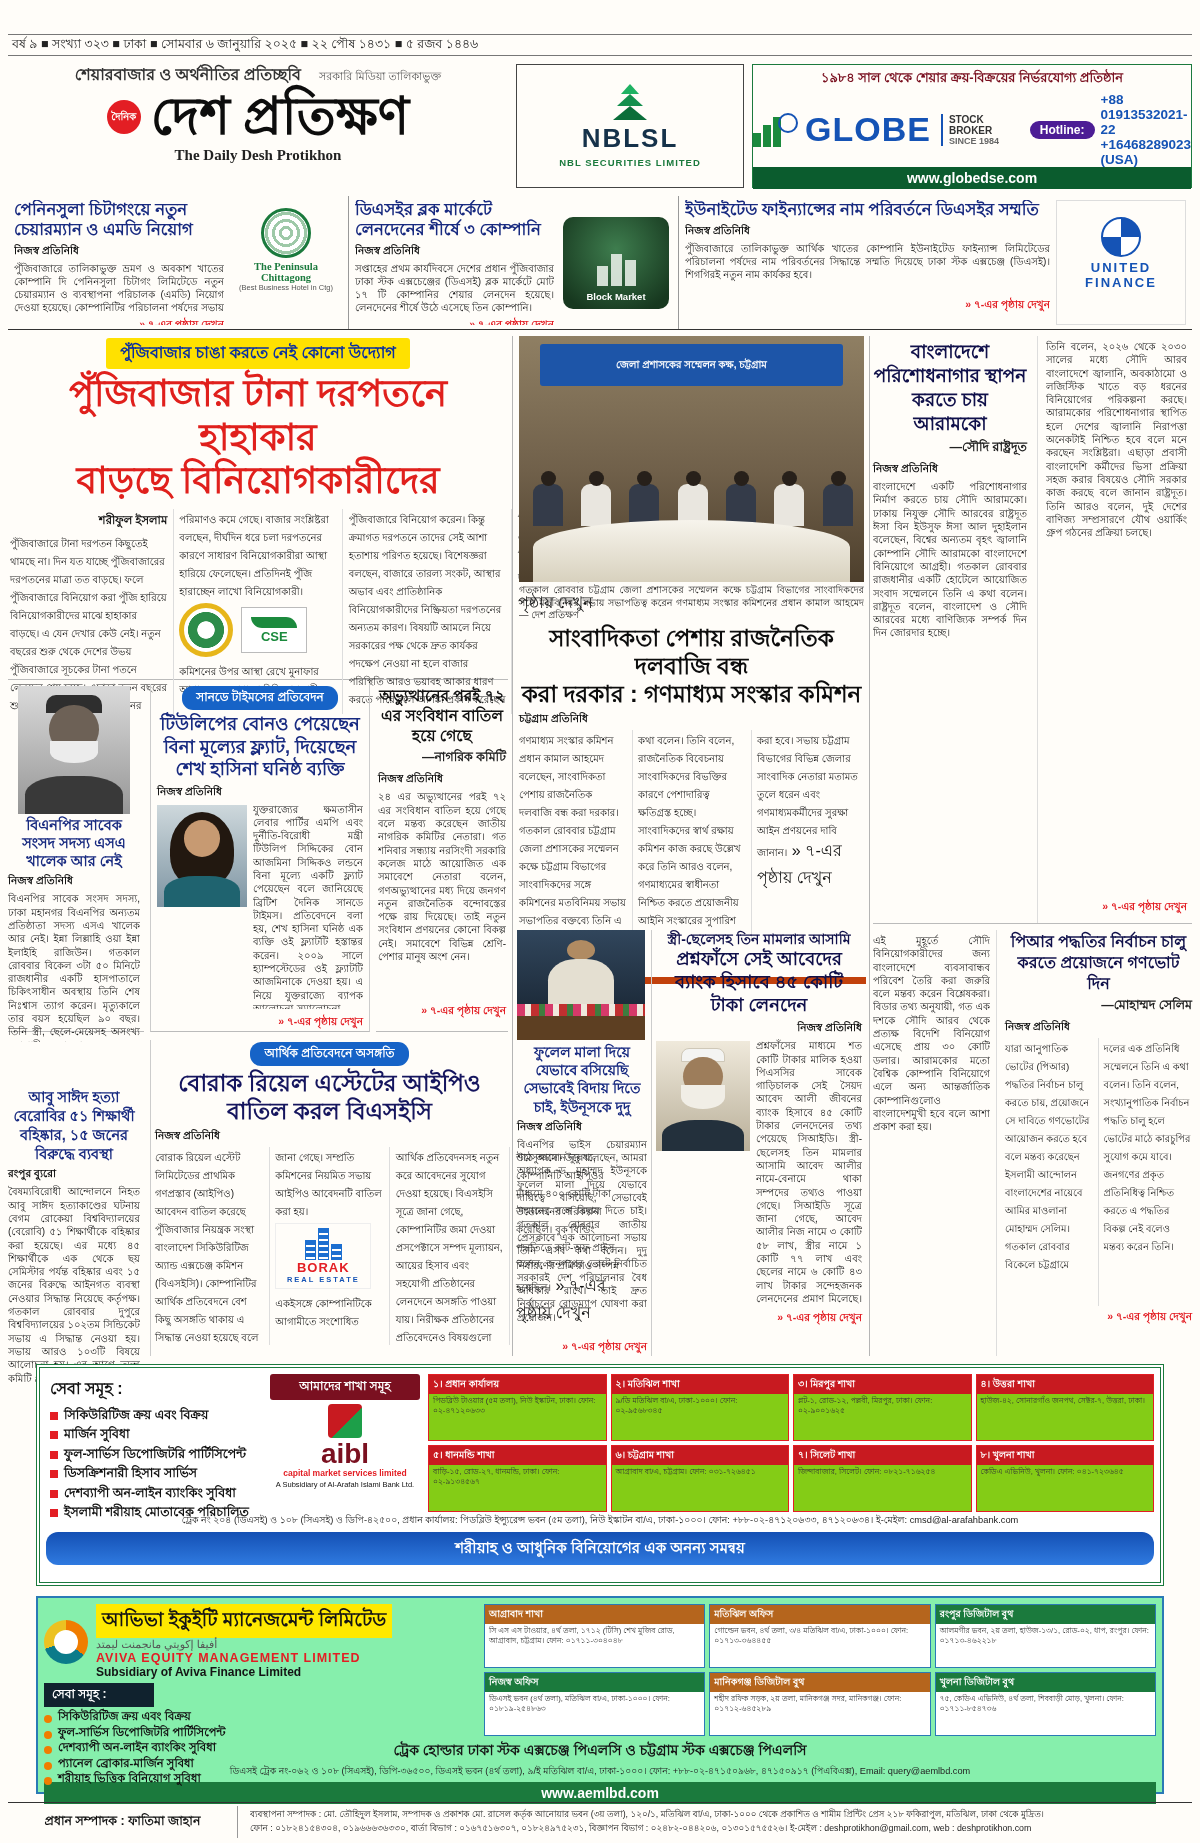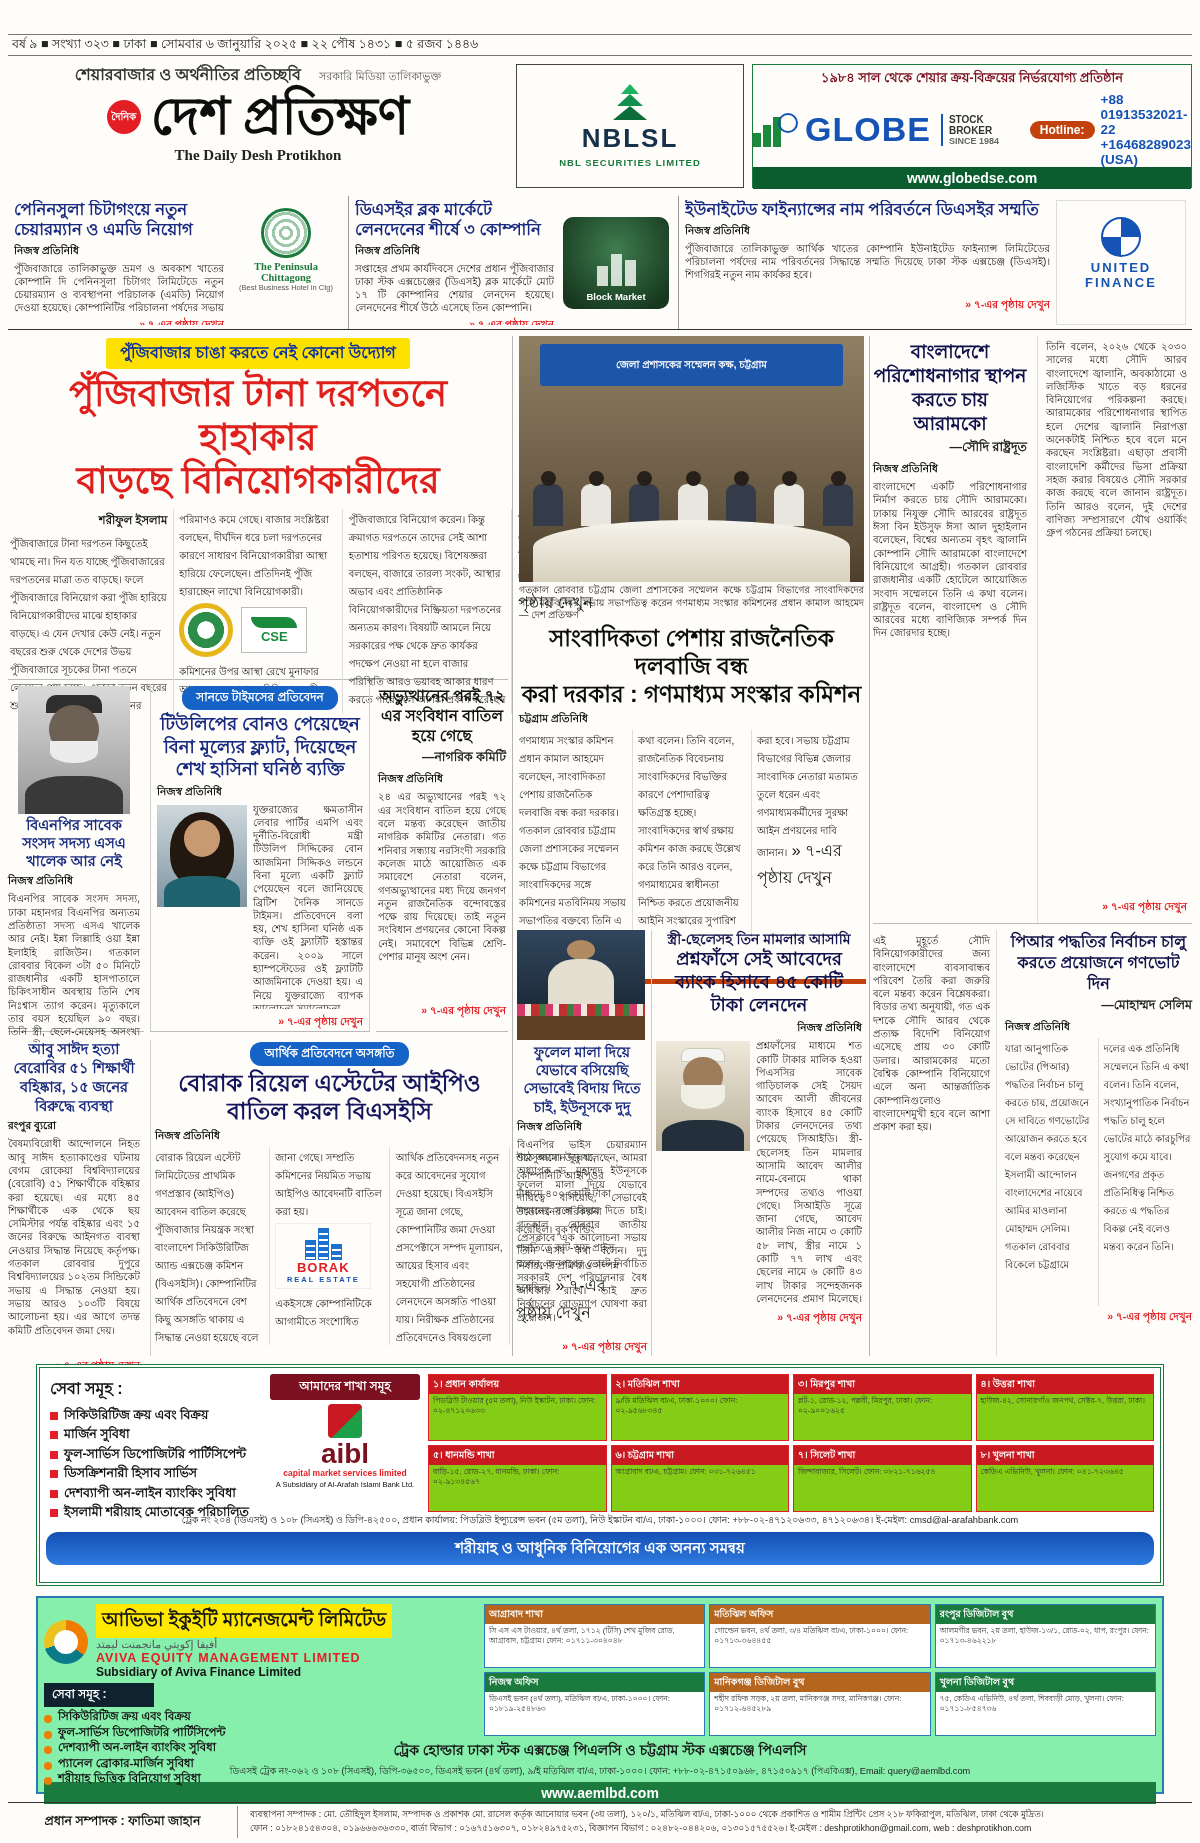--- a/index.html
+++ b/index.html
@@ -53,21 +53,21 @@
 .cse b{color:#1b8a3d;font-size:13px;line-height:1}
 .pen{width:50px;height:50px;border-radius:50%;border:3px solid #1b7a3d;background:repeating-radial-gradient(circle,#fff 0 4px,#9ec9a8 4px 7px);margin:0 auto 3px}
 .uf{width:40px;height:40px;border-radius:50%;background:conic-gradient(#1553b5 0 25%,#fff 25% 50%,#1553b5 50% 75%,#fff 75%);border:2px solid #1553b5;margin:0 auto 3px}
 .bm{width:106px;height:92px;border-radius:10px;background:radial-gradient(circle at 50% 35%,#3e7d4e,#17381f 85%);display:flex;flex-direction:column;align-items:center;justify-content:flex-end;padding:7px;gap:5px}
 .bm .b{display:flex;align-items:flex-end;gap:3px}
 .bm .b s{display:block;width:11px;background:#e2eae2;opacity:.92}
 .nbl s{display:block;clip-path:polygon(50% 0,100% 100%,0 100%);margin:0 auto}
 .gl{position:relative;width:42px;height:34px;flex:none}
 .gl s{position:absolute;bottom:0;width:8px;background:#1b8a3d;display:block}
 .gl u{position:absolute;right:-3px;top:0;width:20px;height:20px;border:2px solid #1553b5;border-radius:50%;display:block}
-.pill{background:#c2410c;color:#fff;font-weight:bold;font-size:12px;padding:2px 10px;border-radius:12px}
+.pill{background:#4c1d95;color:#fff;font-weight:bold;font-size:12px;padding:2px 10px;border-radius:12px}
 .bk{display:flex;align-items:flex-end;gap:2px;justify-content:center}
 .bk s{display:block;width:11px;background:repeating-linear-gradient(#1d6fd0 0 4px,#fff 4px 6px);border:1px solid #1d6fd0}
 .am{width:34px;height:34px;background:linear-gradient(135deg,#c81a20 0 55%,#1d9f49 55%);border-radius:4px;margin:4px auto 2px}
 .avm{width:44px;height:44px;border-radius:50%;background:conic-gradient(#f07d00 0 35%,#0b7b8a 35% 70%,#ecc221 70%);position:relative;flex:none}
 .avm::after{content:"";position:absolute;inset:10px;background:#fff;border-radius:50%}
 
 .svc li{list-style:none;font-weight:bold;font-size:12.5px;line-height:1.55;color:#111;position:relative;padding-left:14px}
 .svc li::before{content:"";position:absolute;left:0;top:6px;width:8px;height:8px;background:#e31e24}
 .svc2 li::before{background:#f07d00;border-radius:50%}
 .brbox{border:1px solid #e31e24;background:#84cc16;overflow:hidden;display:flex;flex-direction:column}
@@ -235,21 +235,21 @@
   </section>
 
   <section class="abs" style="left:376px;top:684px;width:132px;height:348px;border-bottom:1px solid #bbb;padding:2px 2px">
     <h4 style="font-size:15.5px;line-height:1.3;font-weight:bold;color:#101010;text-align:center">অভ্যুত্থানের পরই ৭২ এর সংবিধান বাতিল হয়ে গেছে</h4>
     <span class="attr">—নাগরিক কমিটি</span>
     <div class="byl">নিজস্ব প্রতিনিধি</div>
     <p class="bt" style="height:210px">২৪ এর অভ্যুত্থানের পরই ৭২ এর সংবিধান বাতিল হয়ে গেছে বলে মন্তব্য করেছেন জাতীয় নাগরিক কমিটির নেতারা। গত শনিবার সন্ধ্যায় নরসিংদী সরকারি কলেজ মাঠে আয়োজিত এক সমাবেশে নেতারা বলেন, গণঅভ্যুত্থানের মধ্য দিয়ে জনগণ নতুন রাজনৈতিক বন্দোবস্তের পক্ষে রায় দিয়েছে। তাই নতুন সংবিধান প্রণয়নের কোনো বিকল্প নেই। সমাবেশে বিভিন্ন শ্রেণি-পেশার মানুষ অংশ নেন।</p>
     <span class="mk">» ৭-এর পৃষ্ঠায় দেখুন</span>
   </section>
 
-  <section class="abs" style="left:8px;top:1040px;width:136px;height:316px;padding-right:4px">
+  <section class="abs" style="left:8px;top:1088px;width:136px;height:316px;padding-right:4px">
     <h4 class="hb" style="font-size:14.5px;line-height:1.3;text-align:center">আবু সাঈদ হত্যা বেরোবির ৫১ শিক্ষার্থী বহিষ্কার, ১৫ জনের বিরুদ্ধে ব্যবস্থা</h4>
     <div class="byl">রংপুর ব্যুরো</div>
     <p class="bt" style="height:218px">বৈষম্যবিরোধী আন্দোলনে নিহত আবু সাঈদ হত্যাকাণ্ডের ঘটনায় বেগম রোকেয়া বিশ্ববিদ্যালয়ের (বেরোবি) ৫১ শিক্ষার্থীকে বহিষ্কার করা হয়েছে। এর মধ্যে ৪৫ শিক্ষার্থীকে এক থেকে ছয় সেমিস্টার পর্যন্ত বহিষ্কার এবং ১৫ জনের বিরুদ্ধে আইনগত ব্যবস্থা নেওয়ার সিদ্ধান্ত নিয়েছে কর্তৃপক্ষ। গতকাল রোববার দুপুরে বিশ্ববিদ্যালয়ের ১০২তম সিন্ডিকেট সভায় এ সিদ্ধান্ত নেওয়া হয়। সভায় আরও ১০৩টি বিষয়ে আলোচনা হয়। এর আগে তদন্ত কমিটি প্রতিবেদন জমা দেয়।</p>
     <span class="mk">» ৭-এর পৃষ্ঠায় দেখুন</span>
   </section>
 
   <section class="abs" style="left:150px;top:1040px;width:358px;height:316px;border-left:1px solid #ccc;padding:2px 4px">
     <span class="kick">আর্থিক প্রতিবেদনে অসঙ্গতি</span>
     <h2 style="font-size:23px;line-height:1.22;font-weight:bold;color:#15155e;text-align:center">
       <span style="display:block">বোরাক রিয়েল এস্টেটের আইপিও</span>
@@ -265,21 +265,21 @@
             <s style="height:16px"></s>
           </span>
         <b style="display:block;color:#e31e24;font-size:13px;letter-spacing:1px">BORAK</b>
         <b style="display:block;color:#1553b5;font-size:7.5px;letter-spacing:2px">REAL ESTATE</b>
       </span>
       <span class="bt">একইসঙ্গে কোম্পানিটিকে আগামীতে সংশোধিত আর্থিক প্রতিবেদনসহ নতুন করে আবেদনের সুযোগ দেওয়া হয়েছে। বিএসইসি সূত্রে জানা গেছে, কোম্পানিটির জমা দেওয়া প্রসপেক্টাসে সম্পদ মূল্যায়ন, আয়ের হিসাব এবং সহযোগী প্রতিষ্ঠানের লেনদেনে অসঙ্গতি পাওয়া যায়। নিরীক্ষক প্রতিষ্ঠানের প্রতিবেদনেও বিষয়গুলো উঠে আসে। উল্লেখ্য, কোম্পানিটি আইপিওর মাধ্যমে ৪০০ কোটি টাকা উত্তোলনের পরিকল্পনা করেছিল। বুক বিল্ডিং পদ্ধতিতে কাট-অফ প্রাইস নির্ধারণের প্রক্রিয়াও সম্পন্ন হয়েছিল।</span>
       <span class="mk-in">» ৭-এর পৃষ্ঠায় দেখুন</span>
     </div>
   </section>
 
-  <section class="abs" style="left:517px;top:336px;width:349px;height:648px;border-bottom:5px solid #c2410c;padding:0 2px">
+  <section class="abs" style="left:517px;top:336px;width:349px;height:648px;border-bottom:7px solid #c2410c;padding:0 2px">
     <div class="photo meet" style="width:345px;height:246px">
       <span class="ban">জেলা প্রশাসকের সম্মেলন কক্ষ, চট্টগ্রাম</span>
       <span class="pp" style="left:4%"></span>
         <span class="pp lt" style="left:18%"></span>
         <span class="pp" style="left:32%"></span>
       <span class="pp lt" style="left:46%"></span>
         <span class="pp" style="left:60%"></span>
         <span class="pp lt" style="left:74%"></span>
         <span class="pp" style="left:88%"></span>
       <span class="flw"></span>

